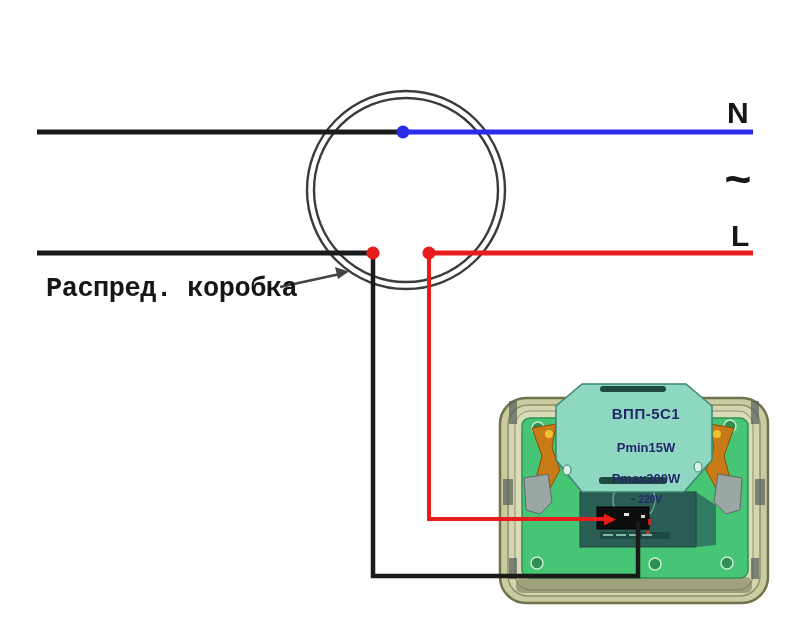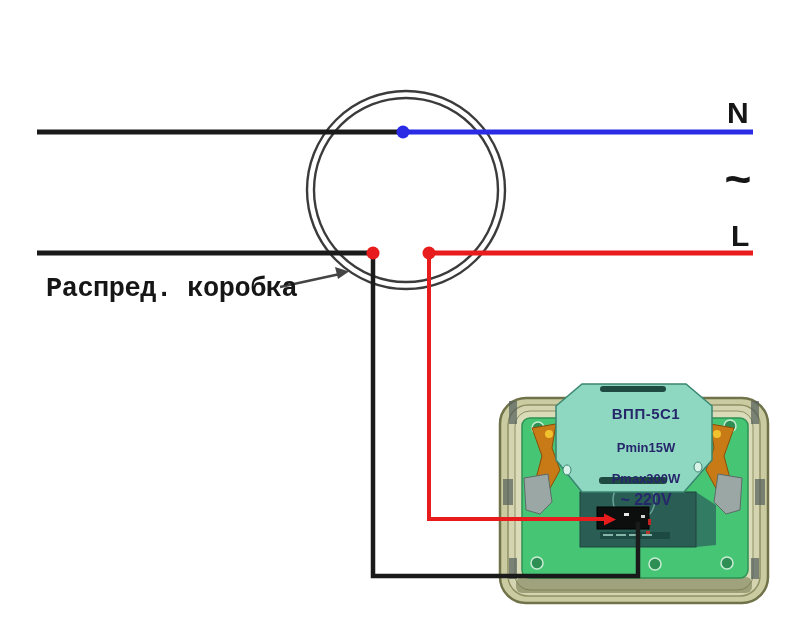--- a/index.html
+++ b/index.html
@@ -22,21 +22,21 @@
   .lamp{left:46px;top:158px;font-size:27px;line-height:37px;letter-spacing:-0.5px;}
   .lamp span{display:block;}
   .junction{left:46px;top:274px;font-size:27px;letter-spacing:-0.5px;font-family:Liberation Mono, monospace;}
   .n{left:727px;top:96px;font-size:30px;}
   .ac{left:712px;top:156px;width:52px;font-size:46px;line-height:46px;text-align:center;}
   .l{left:731px;top:219px;font-size:30px;}
   .marking{position:absolute;left:556px;top:405px;width:180px;text-align:center;
            color:var(--model-text);font-weight:bold;}
   .marking .model{font-size:15px;line-height:17px;letter-spacing:0.5px;margin-bottom:3px;}
   .marking .pw{font-size:13px;line-height:10px;margin-top:21px;}
-  .marking .volt{font-size:16px;line-height:13px;margin-top:9px;}
+  .marking .volt{font-size:10px;line-height:13px;margin-top:9px;}
 </style>
 </head>
 <body>
 
 <div class="stage">
 
   <svg width="800" height="628" viewBox="0 0 800 628">
 
     <g>
 

